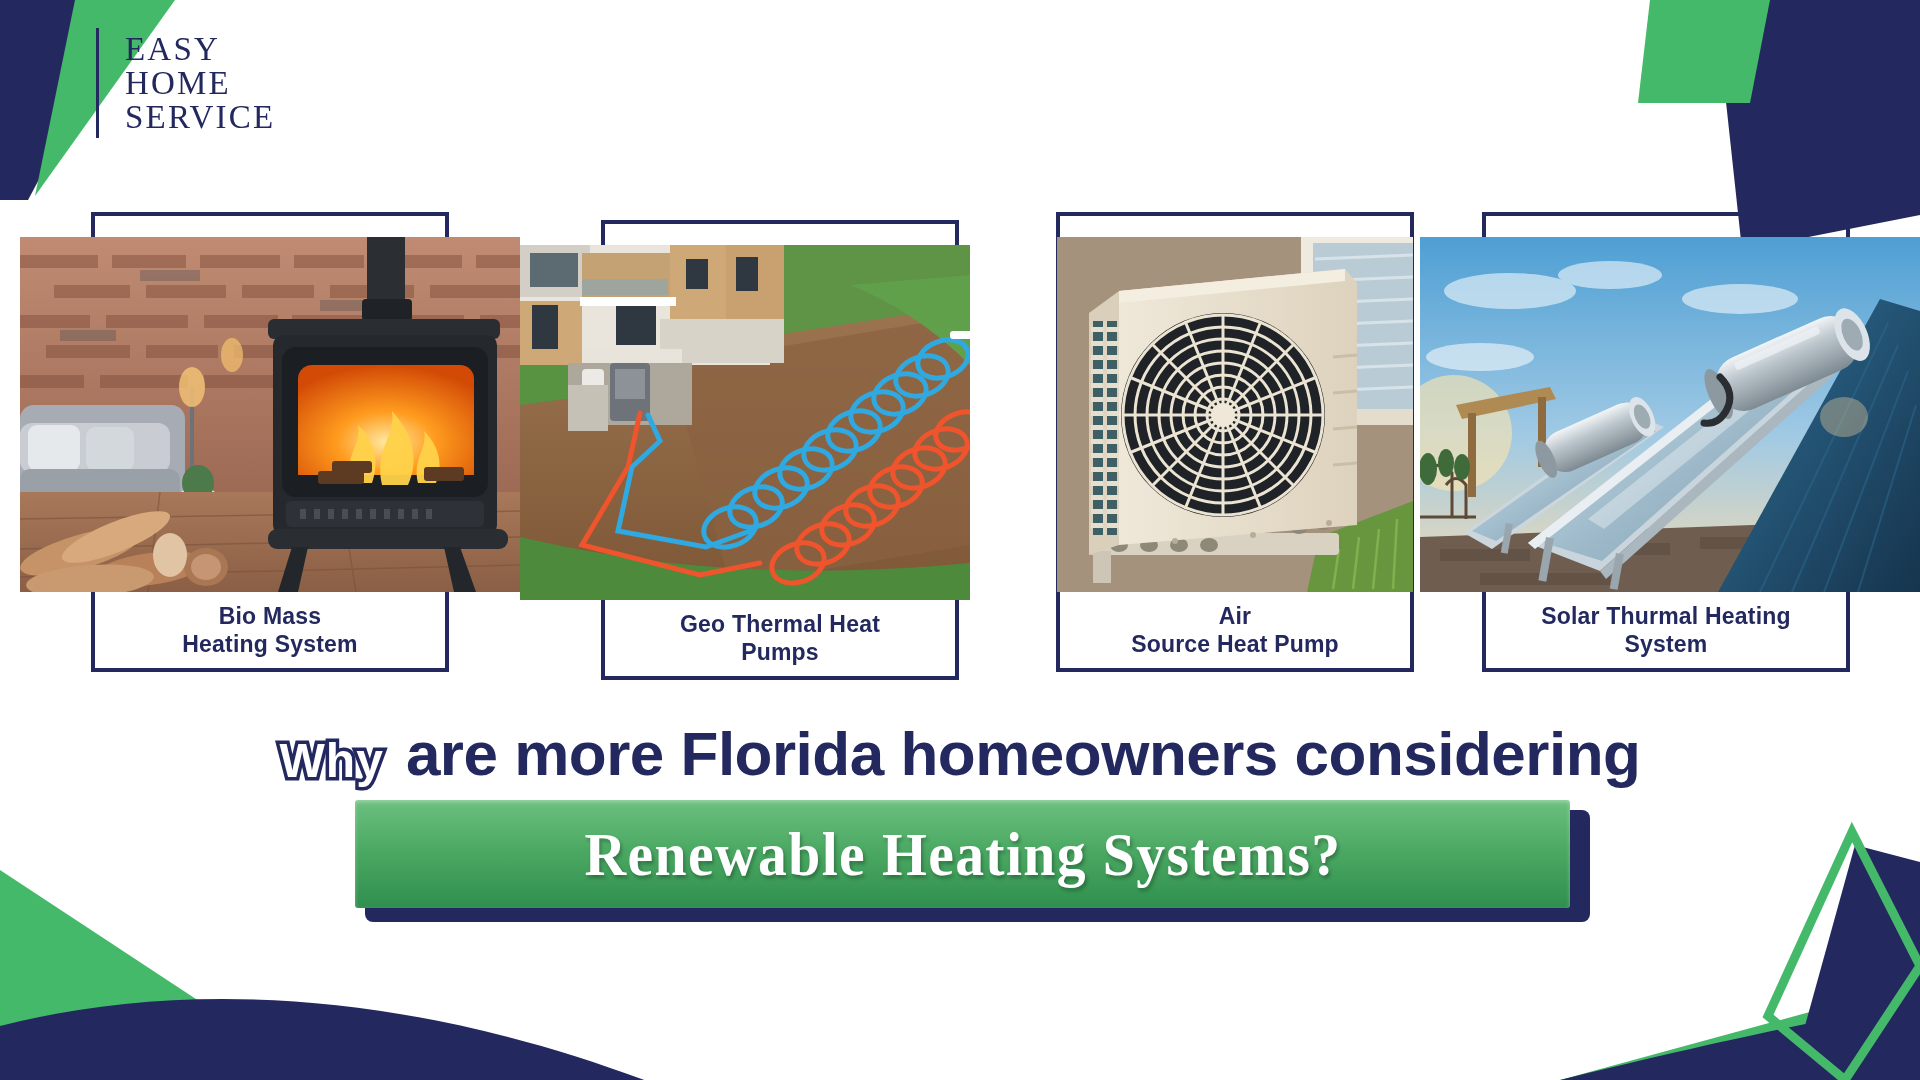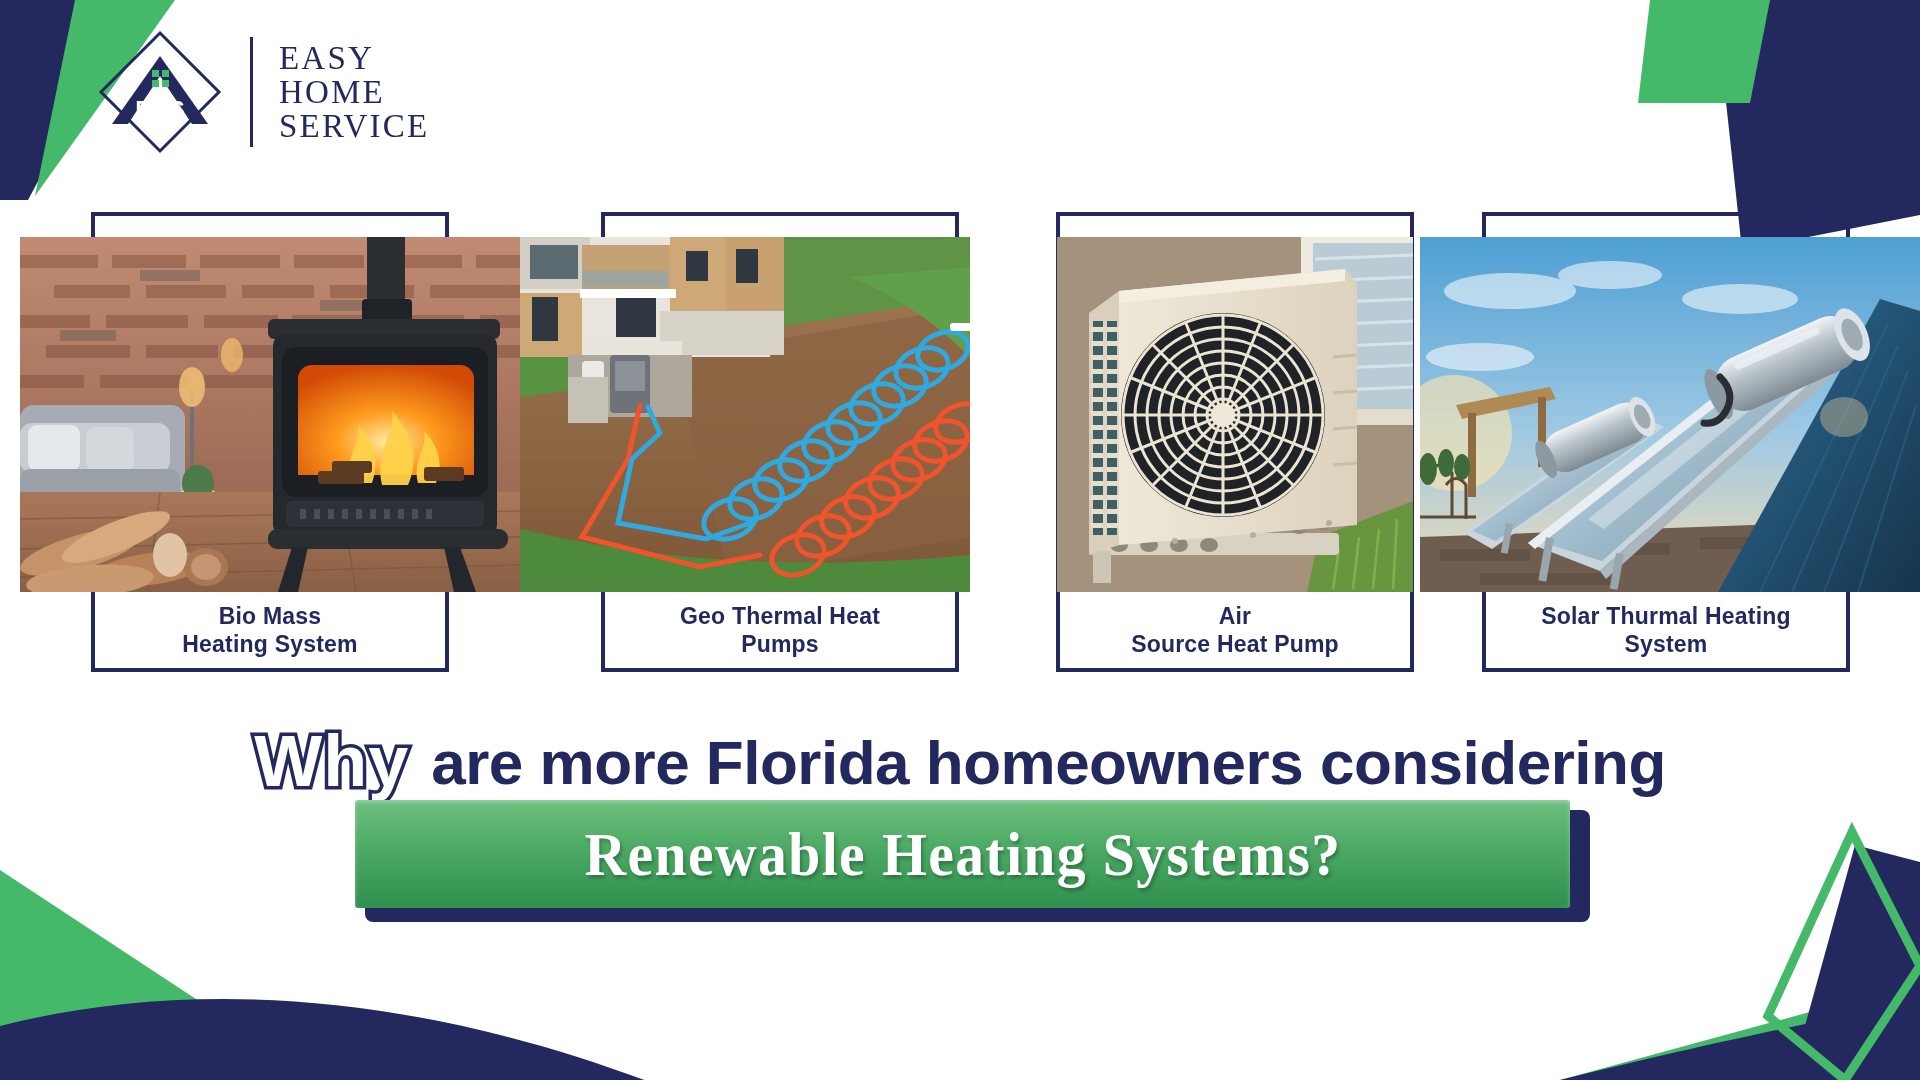--- a/index.html
+++ b/index.html
@@ -59,41 +59,41 @@
     position:absolute; bottom:14px; left:50%; transform:translateX(-50%);
     z-index:4; text-align:center;
     color:#23295e; font-weight:bold; font-size:23px; line-height:1.22;
     white-space:pre-line; letter-spacing:0.2px;
     width:92%;
   }
 
   
   #card-1 { left:20px;   width:500px; }
   #card-1 .card-frame { width:358px; }
-  #card-2 { left:520px;  width:520px; }
+  #card-2 { left:520px;  width:520px;margin-top:8px; }
   #card-2 .card-frame { width:358px; }
   #card-3 { left:1055px; width:360px; }
   #card-3 .card-frame { width:358px; }
   #card-4 { left:1420px; width:492px; }
   #card-4 .card-frame { width:368px; }
   #card-1 .card-photo { left:0; width:500px; }
   #card-2 .card-photo { left:0; width:450px; }
   #card-3 .card-photo { left:2px; width:356px; }
   #card-4 .card-photo { left:0; width:500px; }
 
   
   #headline {
     position:absolute; top:718px; left:0; width:1920px;
     text-align:center; z-index:6;
     font-size:62px; font-weight:bold; letter-spacing:-0.5px;
     color:#23295e; white-space:nowrap;
   }
   #headline-why {
     display:inline-block;
-    font-size:72px;
+    font-size:48px;
     color:#ffffff;
     -webkit-text-stroke:7px #23295e;
     paint-order:stroke fill;
     letter-spacing:1px;
     margin-right:22px;
     transform:translateY(2px);
   }
 
   
   #banner-wrap {
@@ -137,31 +137,20 @@
   <polygon points="1560,250 1920,152 1920,250" fill="#45b96a"></polygon>
   <path d="M0,196 C180,150 420,155 700,272 C980,390 1240,330 1560,250 C1720,210 1860,182 1920,172 L1920,250 L0,250 Z" fill="#23295e"></path>
 </svg>
 
 <svg class="deco" id="deco-bottom-right" viewBox="0 0 420 260" preserveAspectRatio="none">
   <polygon points="355,25 420,42 420,260 290,260" fill="#23295e"></polygon>
   <polygon points="352,12 420,146 345,260 268,196" fill="none" stroke="#45b96a" stroke-width="9"></polygon>
 </svg>
 
 <div id="brand-header">
-  <div id="logo-diamond">
-    <svg width="128" height="128" viewBox="0 0 128 128">
-      <polygon points="64,5 123,64 64,123 5,64" fill="none" stroke="#23295e" stroke-width="3"></polygon>
-      <polygon points="64,28 112,96 96,96 64,48 32,96 16,96" fill="#23295e"></polygon>
-      <rect x="56" y="42" width="7" height="7" fill="#45b96a"></rect>
-      <rect x="66" y="42" width="7" height="7" fill="#45b96a"></rect>
-      <rect x="56" y="52" width="7" height="7" fill="#45b96a"></rect>
-      <rect x="66" y="52" width="7" height="7" fill="#45b96a"></rect>
-      <text x="64" y="90" text-anchor="middle" font-family="Liberation Sans, sans-serif" font-size="24" font-weight="bold" fill="#ffffff">EHS</text>
-    </svg>
-  </div>
   <div id="logo-divider"></div>
   <div id="brand-wordmark">EASY
 HOME
 SERVICE</div>
 </div>
 
 <div id="cards-row">
 
   <div class="card" id="card-1">
     <div class="card-frame"></div>

